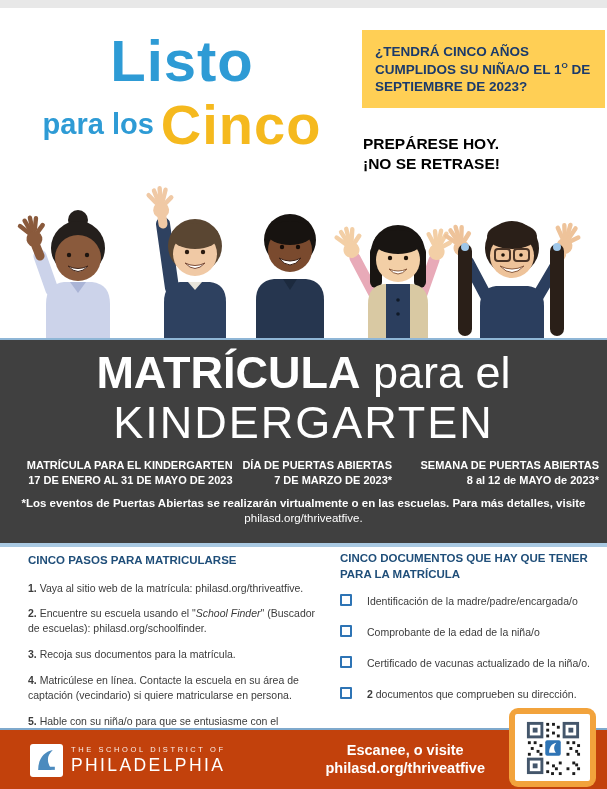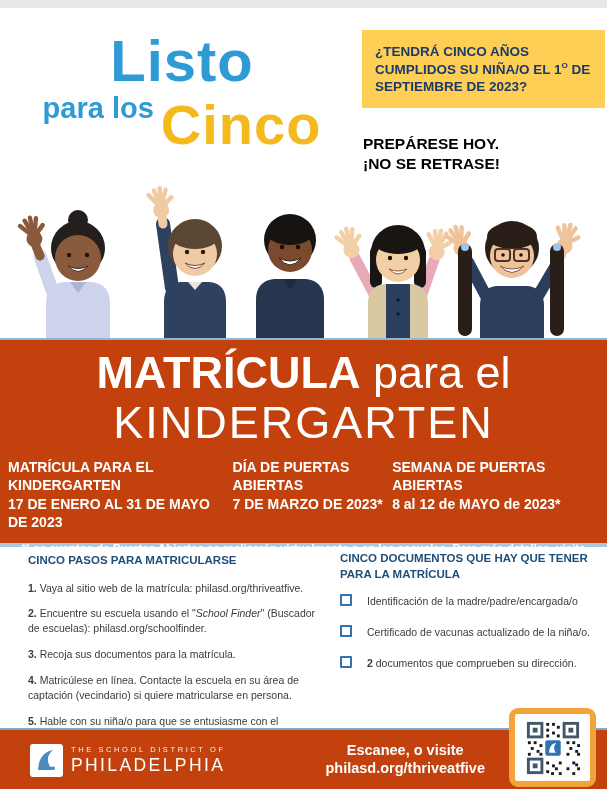--- a/index.html
+++ b/index.html
@@ -4,44 +4,44 @@
 <style>
   html,body{margin:0;padding:0;background:#e8e8e8;}
   .page{
     position:relative;width:607px;height:789px;background:#ffffff;
     font-family:"Liberation Sans","DejaVu Sans",sans-serif;overflow:hidden;
     margin:8px auto;
   }
   
   .logo-block{position:absolute;left:38px;top:24px;width:288px;text-align:center;}
   .logo-listo{font-size:58px;font-weight:700;color:#2E9BD5;line-height:1.0;letter-spacing:1px;}
-  .logo-line2{display:flex;justify-content:center;align-items:flex-start;margin-top:2px;}
+  .logo-line2{display:flex;justify-content:center;align-items:center;margin-top:2px;}
   .logo-para{font-size:29px;font-weight:700;color:#2E9BD5;margin-right:7px;}
   .logo-cinco{font-size:56px;font-weight:700;color:#F5B91E;letter-spacing:1px;}
   .q-box{
     position:absolute;left:362px;top:22px;width:243px;box-sizing:border-box;
     background:#FFCF55;padding:13px 12px 12px 13px;
     color:#1B3A6B;font-size:13.5px;font-weight:700;line-height:1.3;
   }
   .q-box sup{font-size:60%;vertical-align:6px;}
   .prepare{position:absolute;left:363px;top:126px;color:#000000;
     font-size:15.5px;font-weight:800;line-height:1.3;}
   
   .photo{position:absolute;left:0;top:176px;width:607px;height:154px;}
   
   .blue-block{
     position:absolute;left:0;top:330px;width:607px;height:203px;
-    background:#c2410c;border-top:2px solid #8FB6D6;border-bottom:4px solid #A9C9E2;
+    background:#404040;border-top:2px solid #8FB6D6;border-bottom:4px solid #A9C9E2;
     color:#ffffff;
   }
   .banner{ text-align:center;padding-top:8px;font-size:45px;line-height:50px;color:#fff;}
   .banner .b{font-weight:700;}
   .banner .l2{letter-spacing:2px;}
   .sched-row{display:flex;margin-top:10px;padding:0 8px;}
-  .sched-col{font-size:14px;font-weight:700;line-height:1.32;text-align:left;}
+  .sched-col{font-size:11px;font-weight:700;line-height:1.32;text-align:right;}
   .sched-col.c1{width:38%;}
   .sched-col.c2{width:27%;}
   .sched-col.c3{width:35%;}
   .footnote{margin-top:9px;text-align:center;font-size:11.5px;font-weight:700;line-height:1.32;}
   .footnote .fn2{font-weight:400;}
   
   .col-left{position:absolute;left:28px;top:545px;width:296px;}
   .col-right{position:absolute;left:340px;top:543px;width:257px;}
   .sec-h{font-size:11.5px;font-weight:700;color:#1F4E79;line-height:1.35;margin:0 0 12px 0;}
   .step{font-size:10.5px;color:#3B3B3B;line-height:1.42;margin:0 0 11px 0;}
@@ -212,20 +212,21 @@
     <p class="step"><span class="n">1.</span><span> Vaya al sitio web de la matrícula: philasd.org/thriveatfive.</span></p>
     <p class="step"><span class="n">2.</span><span> Encuentre su escuela usando el "</span><span class="it">School Finder</span><span>" (Buscador de escuelas): philasd.org/schoolfinder.</span></p>
     <p class="step"><span class="n">3.</span><span> Recoja sus documentos para la matrícula.</span></p>
     <p class="step"><span class="n">4.</span><span> Matricúlese en línea. Contacte la escuela en su área de captación (vecindario) si quiere matricularse en persona.</span></p>
     <p class="step"><span class="n">5.</span><span> Hable con su niña/o para que se entusiasme con el kindergarten.</span></p>
   </div>
 
   <div class="col-right">
     <div class="sec-h">CINCO DOCUMENTOS QUE HAY QUE TENER PARA LA MATRÍCULA</div>
     <p class="doc-item"><span class="chk"></span><span>Identificación de la madre/padre/encargada/o</span></p>
+    <p class="doc-item"><span class="chk"></span><span>Comprobante de la edad de la niña/o</span></p>
     <p class="doc-item"><span class="chk"></span><span>Certificado de vacunas actualizado de la niña/o.</span></p>
     <p class="doc-item"><span class="chk"></span><span class="bold2">2</span><span> documentos que comprueben su dirección.</span></p>
   </div>
 
   <div class="footer">
     <div class="district">
       <div class="district-icon">
         <svg width="25" height="25" viewBox="0 0 24 24" xmlns="http://www.w3.org/2000/svg">
           <path d="M4 21 C4 11 9 4 18 2 C12 8 12 13 17 21 Z" fill="#4C8BBE"></path>
           <path d="M7 21 L20 21 L20 18 L7 18 Z" fill="#4C8BBE"></path>

